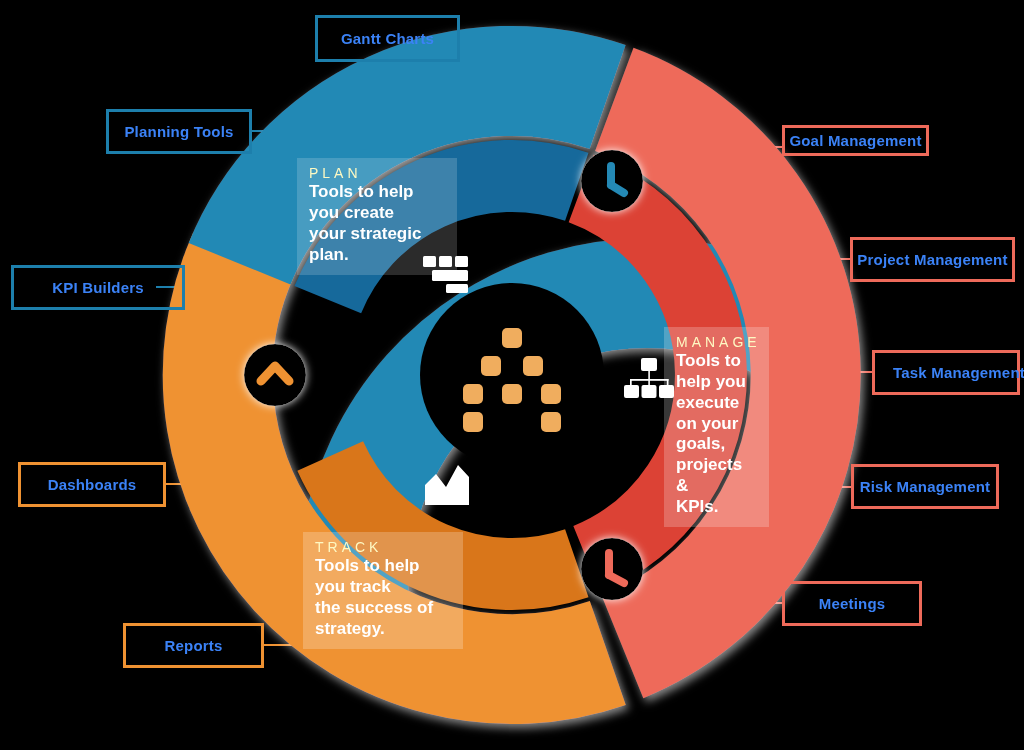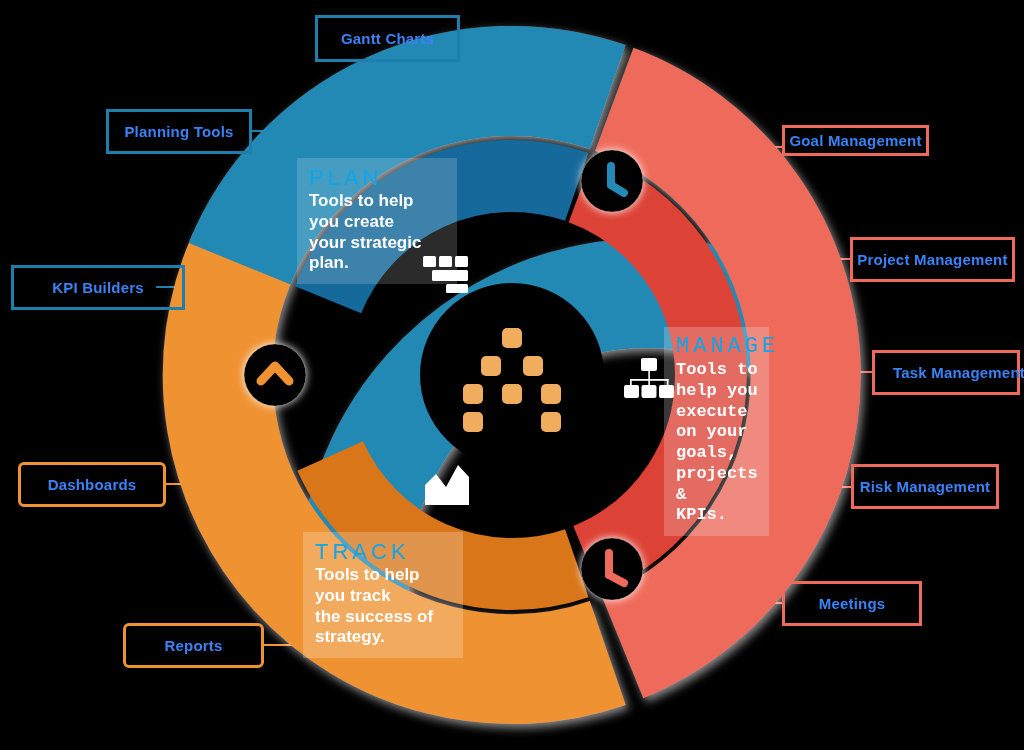--- a/index.html
+++ b/index.html
@@ -21,44 +21,44 @@
     font-size: 15px;
     letter-spacing: .2px;
     display: flex;
     align-items: center;
     justify-content: center;
     text-align: center;
     white-space: nowrap;
   }
   .c-blue   { border-color: #1d7fac; }
   .c-red    { border-color: #ee6a5a; }
-  .c-orange { border-color: #ef9232; border-radius: 6px; }
+  .c-orange { border-color: #ef9232; }
 
   
   .seg-text {
     position: absolute;
     padding: 8px 10px 10px 12px;
     color: #fff;
   }
   .seg-title {
-    font-size: 22px;
+    font-size: 14px;
     letter-spacing: 4px;
     font-weight: normal;
     line-height: 1.1;
     margin-bottom: 1px;
-    color: #0ea5e9;
+    color: #fef9c3;
   }
   .seg-desc {
     font-size: 17px;
     font-weight: bold;
     line-height: 1.22;
     white-space: pre-line;
   }
   #plan-text  { left: 297px; top: 158px; width: 160px; background: rgba(255,255,255,.17); }
-  #manage-text{ left: 664px; top: 327px; width: 105px; background: rgba(255,255,255,.22); font-family: Liberation Mono, monospace; }
+  #manage-text{ left: 664px; top: 327px; width: 105px; background: rgba(255,255,255,.22); }
   #track-text { left: 303px; top: 532px; width: 160px; background: rgba(255,255,255,.22); }
 </style>
 </head>
 <body>
 
 <div id="stage">
 
   <svg id="svg-layer" viewBox="0 0 1024 750">
     <defs>
       <filter id="ringshadow" x="-25%" y="-25%" width="150%" height="150%">

